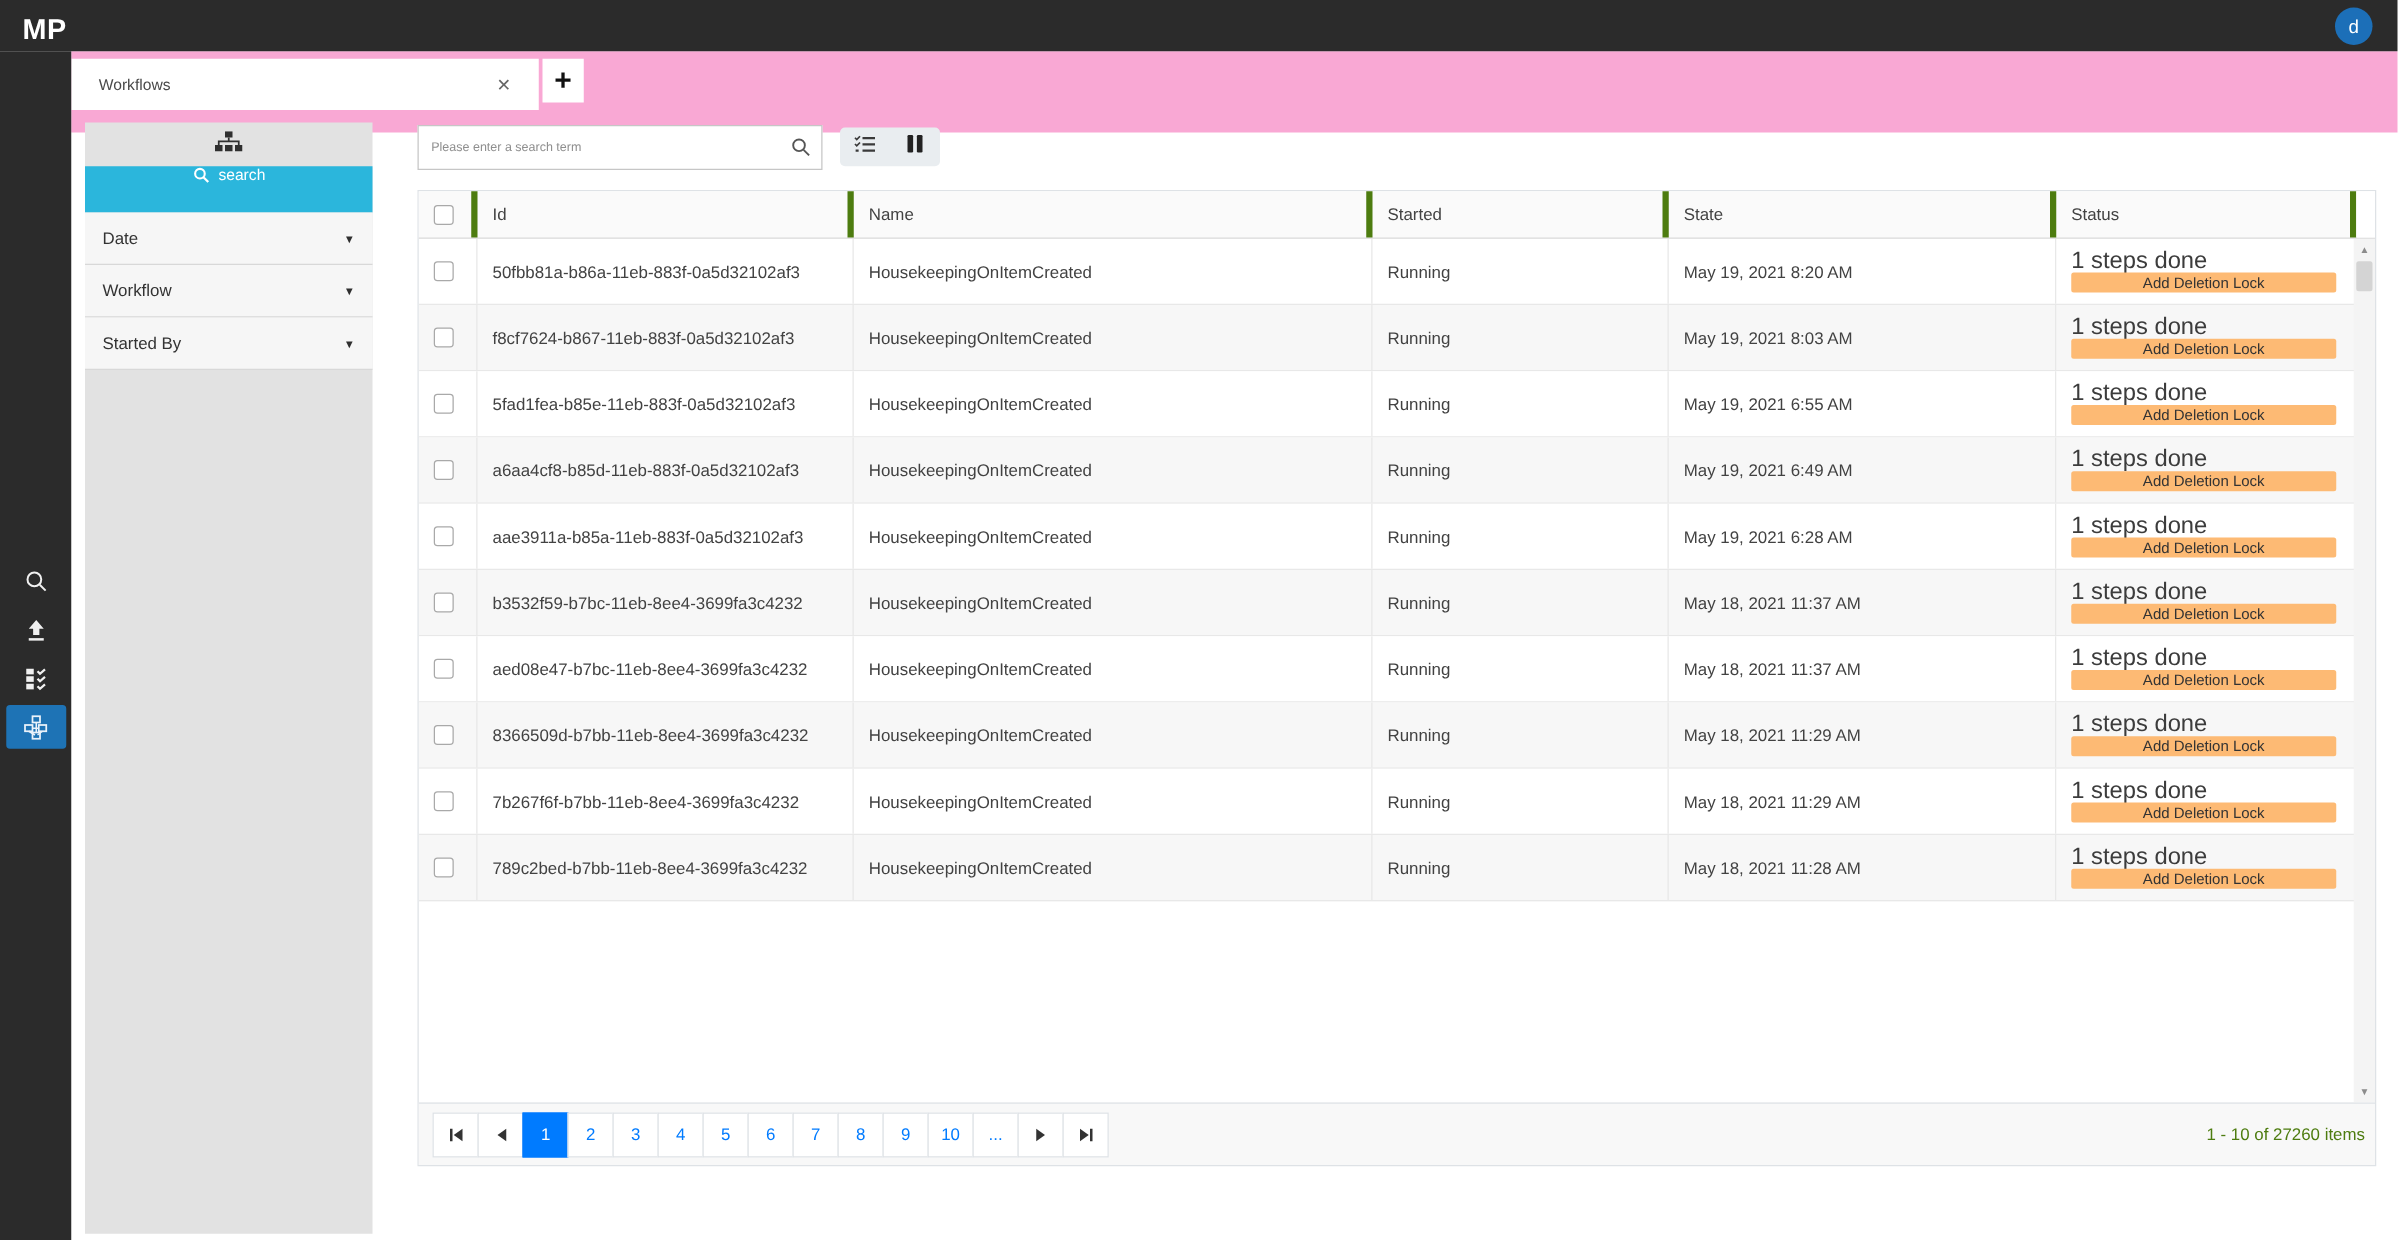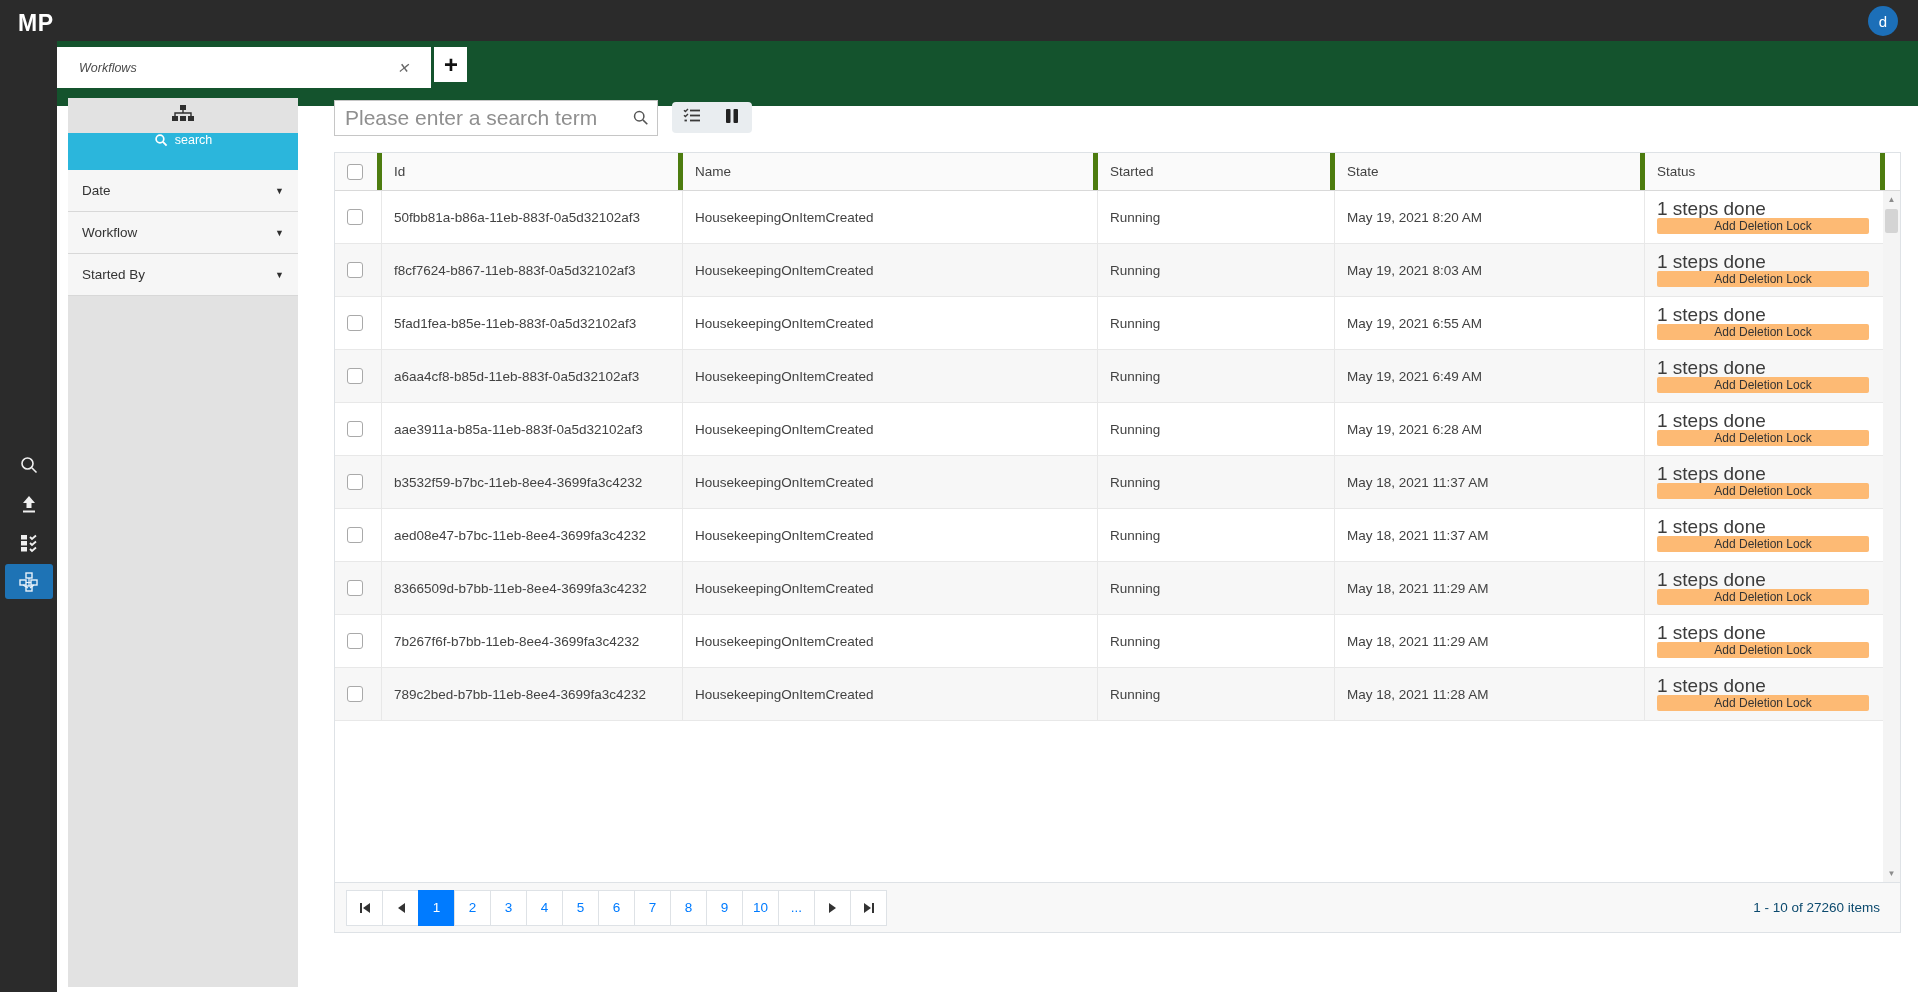--- a/index.html
+++ b/index.html
@@ -13,42 +13,42 @@
             background:#1c6fb8; color:#fff; font-size:15px; display:flex; align-items:center; justify-content:center; }
 
   
   .rail { position:absolute; left:0; top:41px; width:57px; height:951px; background:#2b2b2b; z-index:4; }
   .rail-items { position:absolute; top:404px; left:0; width:57px; display:flex; flex-direction:column; align-items:center; }
   .rail-item { width:57px; height:39px; display:flex; align-items:center; justify-content:center; cursor:pointer; }
   .rail-item.active { width:48px; height:35px; background:#1e73b5; border-radius:3px; margin:2px 0; }
   .rail-item svg { display:block; }
 
   
-  .tabbar { position:absolute; left:57px; top:41px; width:1861px; height:65px; background:#14532d;font-style:italic; }
+  .tabbar { position:absolute; left:57px; top:41px; width:1861px; height:65px; background:#f9a8d4; }
   .tab { position:absolute; left:0; top:6px; width:374px; height:41px; background:#fff;
          display:flex; align-items:center; padding:0 16px 0 22px; }
   .tab-label { font-size:12.5px; color:#4a4a4a; flex:1; }
   .tab-close { color:#666; font-size:14px; cursor:pointer; padding:2px 6px; }
   .tab-add { position:absolute; left:377px; top:6px; width:33px; height:35px; background:#fff;
              display:flex; align-items:center; justify-content:center; font-size:24px; font-weight:bold; color:#111; cursor:pointer; }
 
   
   .panel { position:absolute; left:68px; top:98px; width:230px; height:889px; background:#e2e2e2; }
   .panel-sitemap { height:35px; display:flex; align-items:center; justify-content:center; cursor:pointer; }
   .panel-search { height:37px; background:#2bb6dc; color:#fff; display:flex; align-items:flex-start; justify-content:center;
                   gap:7px; font-size:12.5px; cursor:pointer; }
   .acc-row { height:42px; background:#f6f6f6; border-bottom:1px solid #d8d8d8; display:flex; align-items:center;
              padding:0 14px; font-size:13.5px; color:#333; cursor:pointer; }
   .acc-row:first-of-type { border-top:1px solid #d8d8d8; }
   .acc-label { flex:1; }
   .caret { font-size:9px; color:#2f2f2f; }
 
   
   .search-wrap { position:absolute; left:334px; top:100px; width:324px; height:36px; }
-  .search-input { width:100%; height:100%; border:1px solid #c6c6c6; padding:0 34px 0 10px; font-size:21px;
+  .search-input { width:100%; height:100%; border:1px solid #c6c6c6; padding:0 34px 0 10px; font-size:10px;
                   color:#444; font-family:"Liberation Sans", sans-serif; outline:none; }
   .search-input::placeholder { color:#8f8f8f; }
   .search-glass { position:absolute; right:9px; top:9px; }
   .view-toggle { position:absolute; left:672px; top:102px; width:80px; height:31px; background:#e9edf0;
                  border-radius:4px; display:flex; }
   .view-btn { flex:1; display:flex; align-items:center; justify-content:center; cursor:pointer; }
 
   
   .grid { position:absolute; left:334px; top:152px; width:1567px; height:781px; border:1px solid #dee2e6; background:#fff; }
   .ghead { display:grid; grid-template-columns:47px 301px 415px 237px 310px 240px 15px; height:38px;
@@ -79,21 +79,21 @@
 
   
   .pager { position:absolute; left:0; bottom:0; width:100%; height:50px; background:#f8f8f8;
            border-top:1px solid #dee2e6; display:flex; align-items:center; }
   .pager-group { display:flex; margin-left:11px; }
   .pbtn { width:37px; height:36px; background:#fff; border:1px solid #dee2e6; margin-left:-1px;
           display:flex; align-items:center; justify-content:center; font-size:13.5px; color:#007bff; cursor:pointer; }
   .pbtn:first-child { margin-left:0; }
   .pbtn.active { background:#007bff; color:#fff; border-color:#007bff; }
   .pbtn svg { display:block; }
-  .pager-info { margin-left:auto; margin-right:20px; font-size:13.5px; color:#0c4a6e; }
+  .pager-info { margin-left:auto; margin-right:8px; font-size:13.5px; color:#4d7c0f; }
 </style>
 </head>
 <body>
 
 <div class="topbar">
   <div class="logo">MP</div>
   <div class="avatar">
     <span>d</span>
   </div>
 </div>

